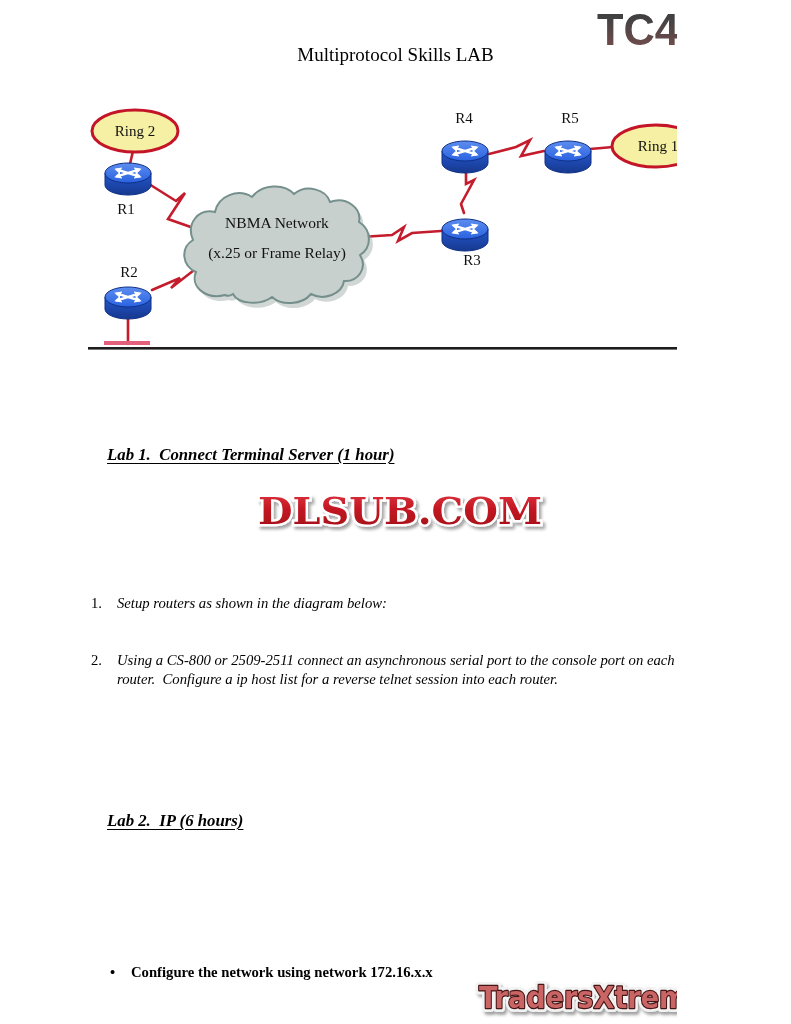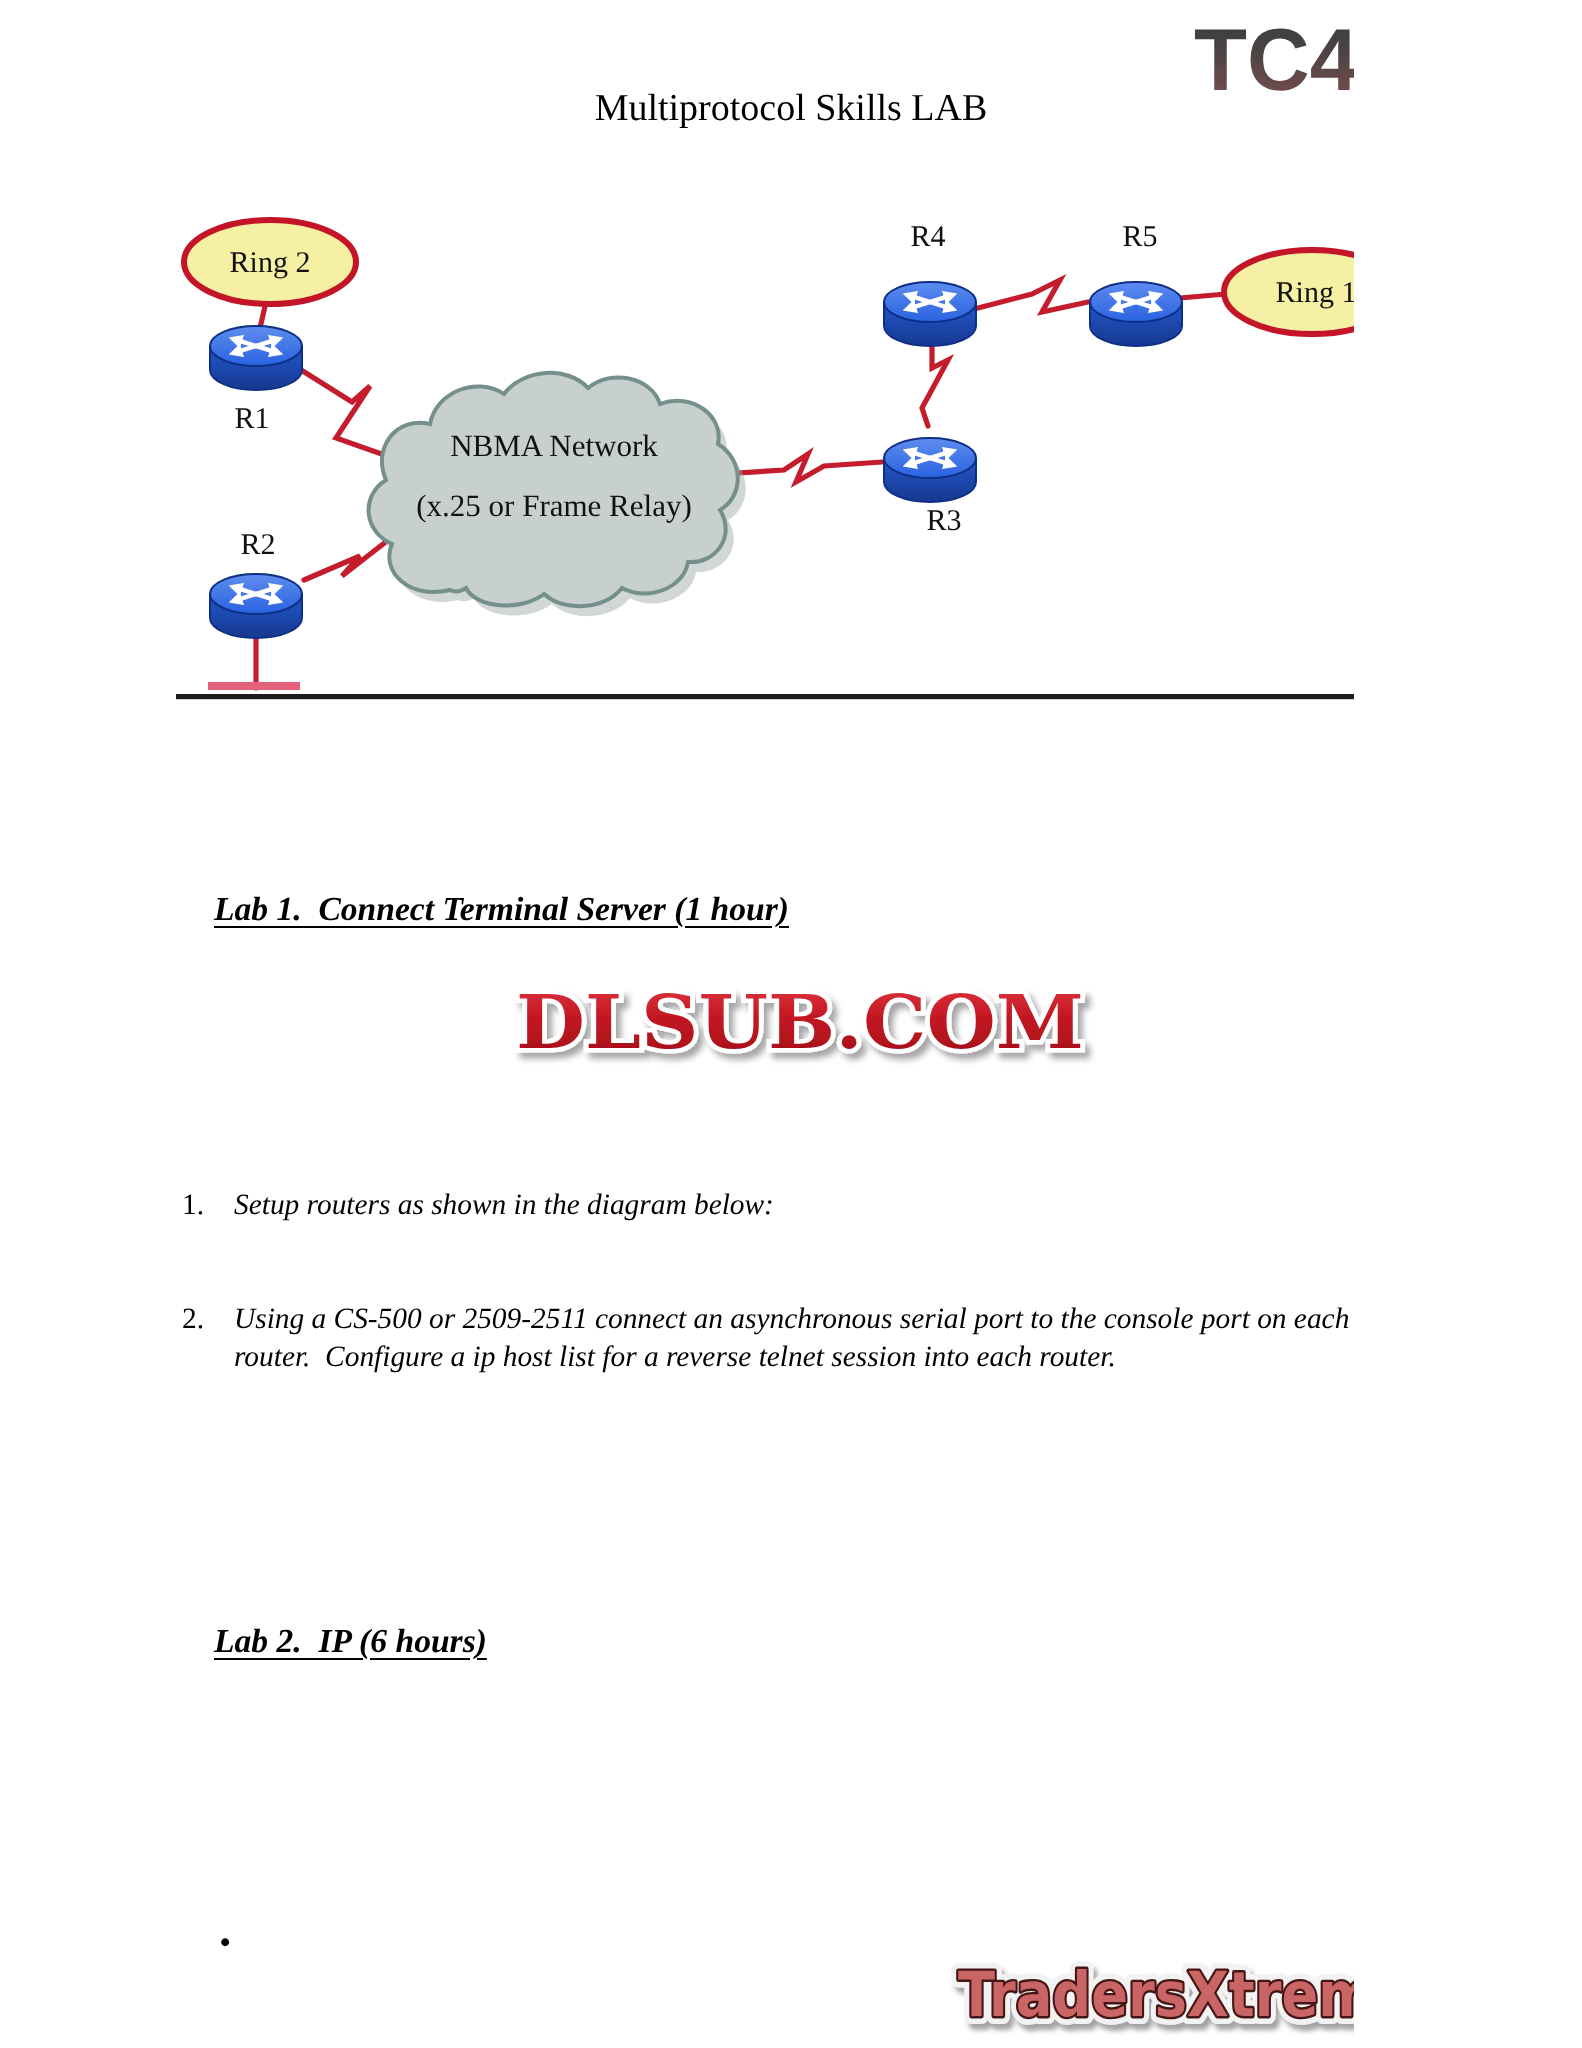--- a/index.html
+++ b/index.html
@@ -118,29 +118,30 @@
   <div class="content">
     <h2 class="lab-heading">Lab 1.  Connect Terminal Server (1 hour)</h2>
 
     <ol class="numlist">
       <li>
         <span class="num">1.</span>
         <span class="txt">Setup routers as shown in the diagram below:</span>
       </li>
       <li>
         <span class="num">2.</span>
-        <span class="txt">Using a CS-500 or 2509-2511 connect an asynchronous serial port to the console port on each router.  Configure a ip host list for a reverse telnet session into each router.</span>
+        <span class="txt">Using a CS-800 or 2509-2511 connect an asynchronous serial port to the console port on each router.  Configure a ip host list for a reverse telnet session into each router.</span>
       </li>
     </ol>
 
     <h2 class="lab-heading lab2-head">Lab 2.  IP (6 hours)</h2>
 
     <ul class="bullets">
       <li>
         <span class="b">•</span>
+        <span class="txt">Configure the network using network 172.16.x.x</span>
       </li>
       <li>
         <span class="b">•</span>
       </li>
     </ul>
 
     
 
     
 

